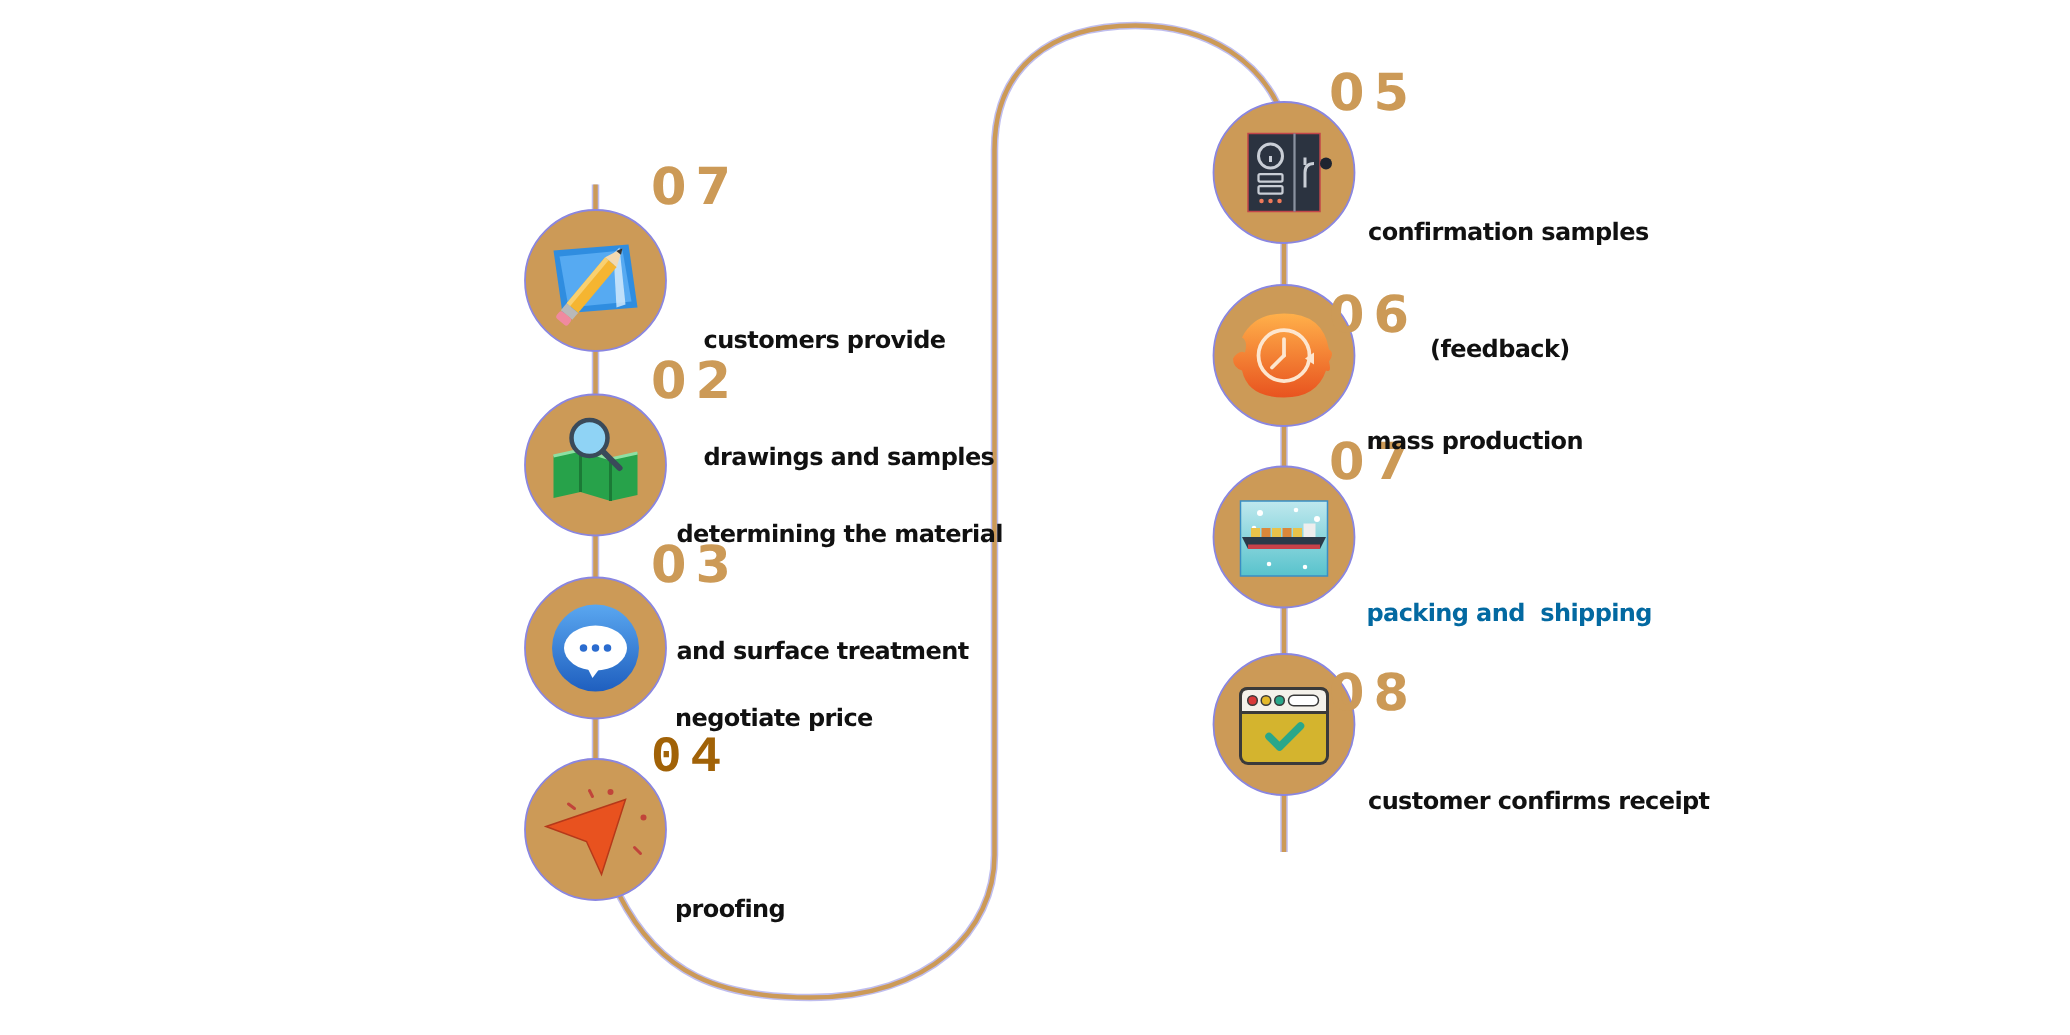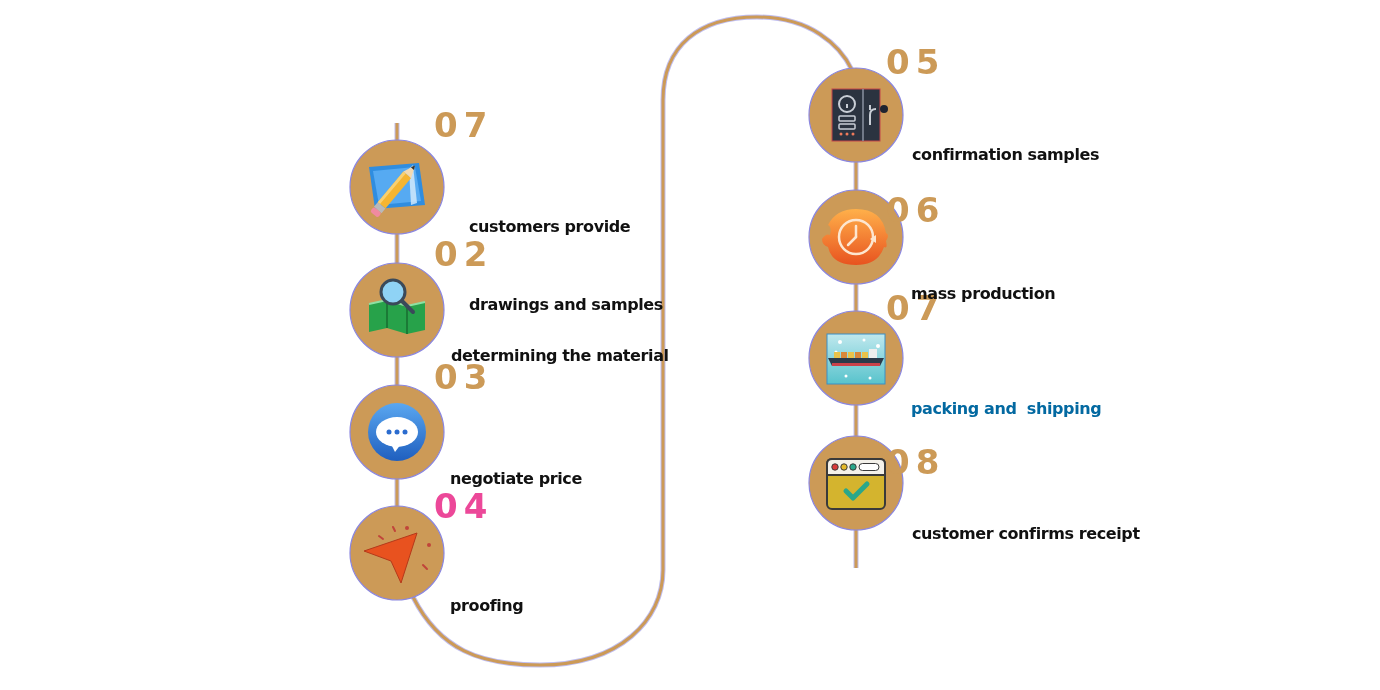--- a/index.html
+++ b/index.html
@@ -149,41 +149,43 @@
     <circle cx="-12" cy="-16" r="3.2" fill="#e4b92a" stroke="#3a3a3a" stroke-width="1"></circle>
     <circle cx="-3" cy="-16" r="3.2" fill="#2aa78a" stroke="#3a3a3a" stroke-width="1"></circle>
     <rect x="3" y="-19.5" width="20" height="7" rx="3.5" fill="#ffffff" stroke="#3a3a3a" stroke-width="1"></rect>
     <path d="M-10 8 L-3 15 L11 1" fill="none" stroke="#2aa78a" stroke-width="5" stroke-linecap="round" stroke-linejoin="round"></path>
   </g>
 </svg>
 
 <div class="num" style="left:434px; top:108px; color:#CC9A57;">07</div>
 <div class="num" style="left:434px; top:237px; color:#CC9A57;">02</div>
 <div class="num" style="left:434px; top:360px; color:#CC9A57;">03</div>
-<div class="num" style="left:434px; top:489px; color:#ec4899;">04</div>
+<div class="num" style="left:434px; top:489px; color:#a16207;font-family:Liberation Mono, monospace;">04</div>
 <div class="num" style="left:886px; top:45px; color:#CC9A57;">05</div>
 <div class="num" style="left:886px; top:169px; color:#CC9A57;margin-top:24px;">06</div>
 <div class="num" style="left:886px; top:291px; color:#CC9A57;">07</div>
 <div class="num" style="left:886px; top:411px; color:#CC9A57;margin-top:34px;">08</div>
 
 <div class="label" style="left: 469px; top: 162px; color: rgb(17, 17, 17);">
   <span class="line">customers provide</span>
   <span class="line">drawings and samples</span>
 </div>
 <div class="label" style="left: 451px; top: 291px; color: rgb(17, 17, 17);">
   <span class="line">determining the material</span>
+  <span class="line">and surface treatment</span>
 </div>
 <div class="label" style="left: 450px; top: 414px; color: rgb(17, 17, 17);">
   <span class="line">negotiate price</span>
 </div>
 <div class="label" style="left: 450px; top: 541px; color: rgb(17, 17, 17);">
   <span class="line">proofing</span>
 </div>
 <div class="label" style="left: 912px; top: 90px; color: rgb(17, 17, 17);">
   <span class="line">confirmation samples</span>
+  <span class="line">        (feedback)</span>
 </div>
 <div class="label" style="left: 911px; top: 229px; color: rgb(17, 17, 17);">
   <span class="line">mass production</span>
 </div>
 <div class="label" style="left: 911px; top: 344px; color: #0369a1;">
   <span class="line">packing and  shipping</span>
 </div>
 <div class="label" style="left: 912px; top: 469px; color: rgb(17, 17, 17);">
   <span class="line">customer confirms receipt</span>
 </div>

